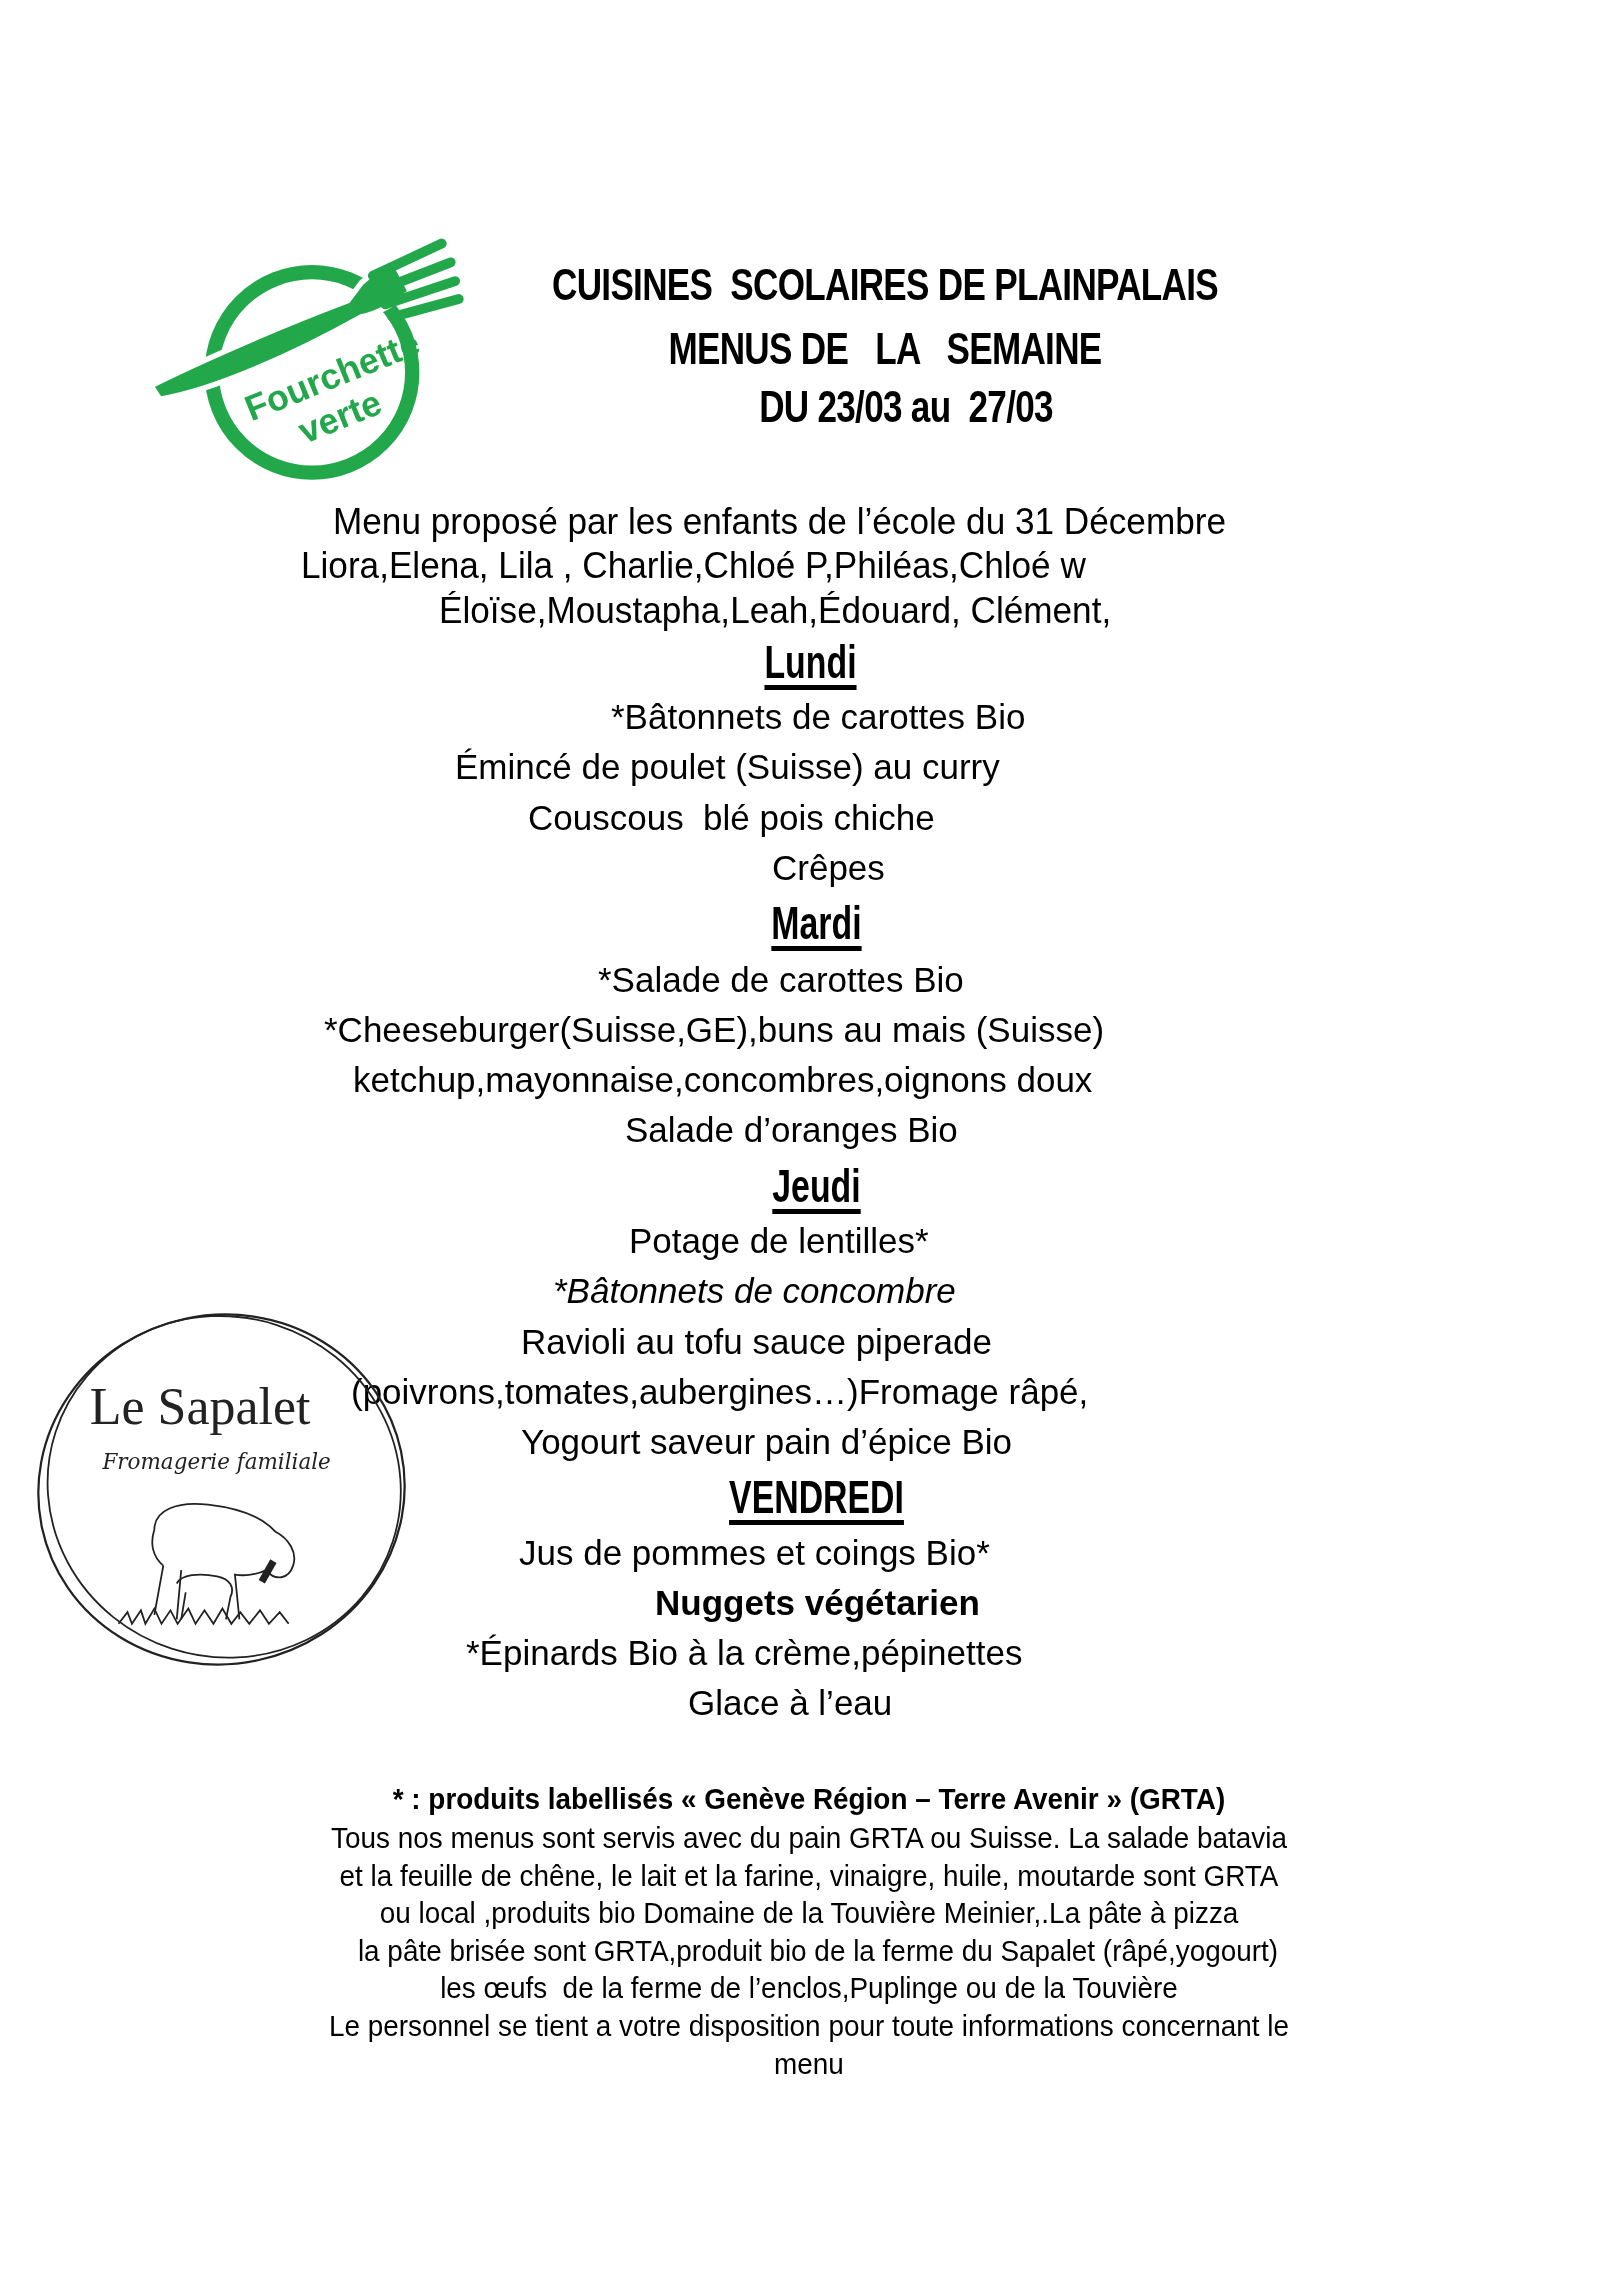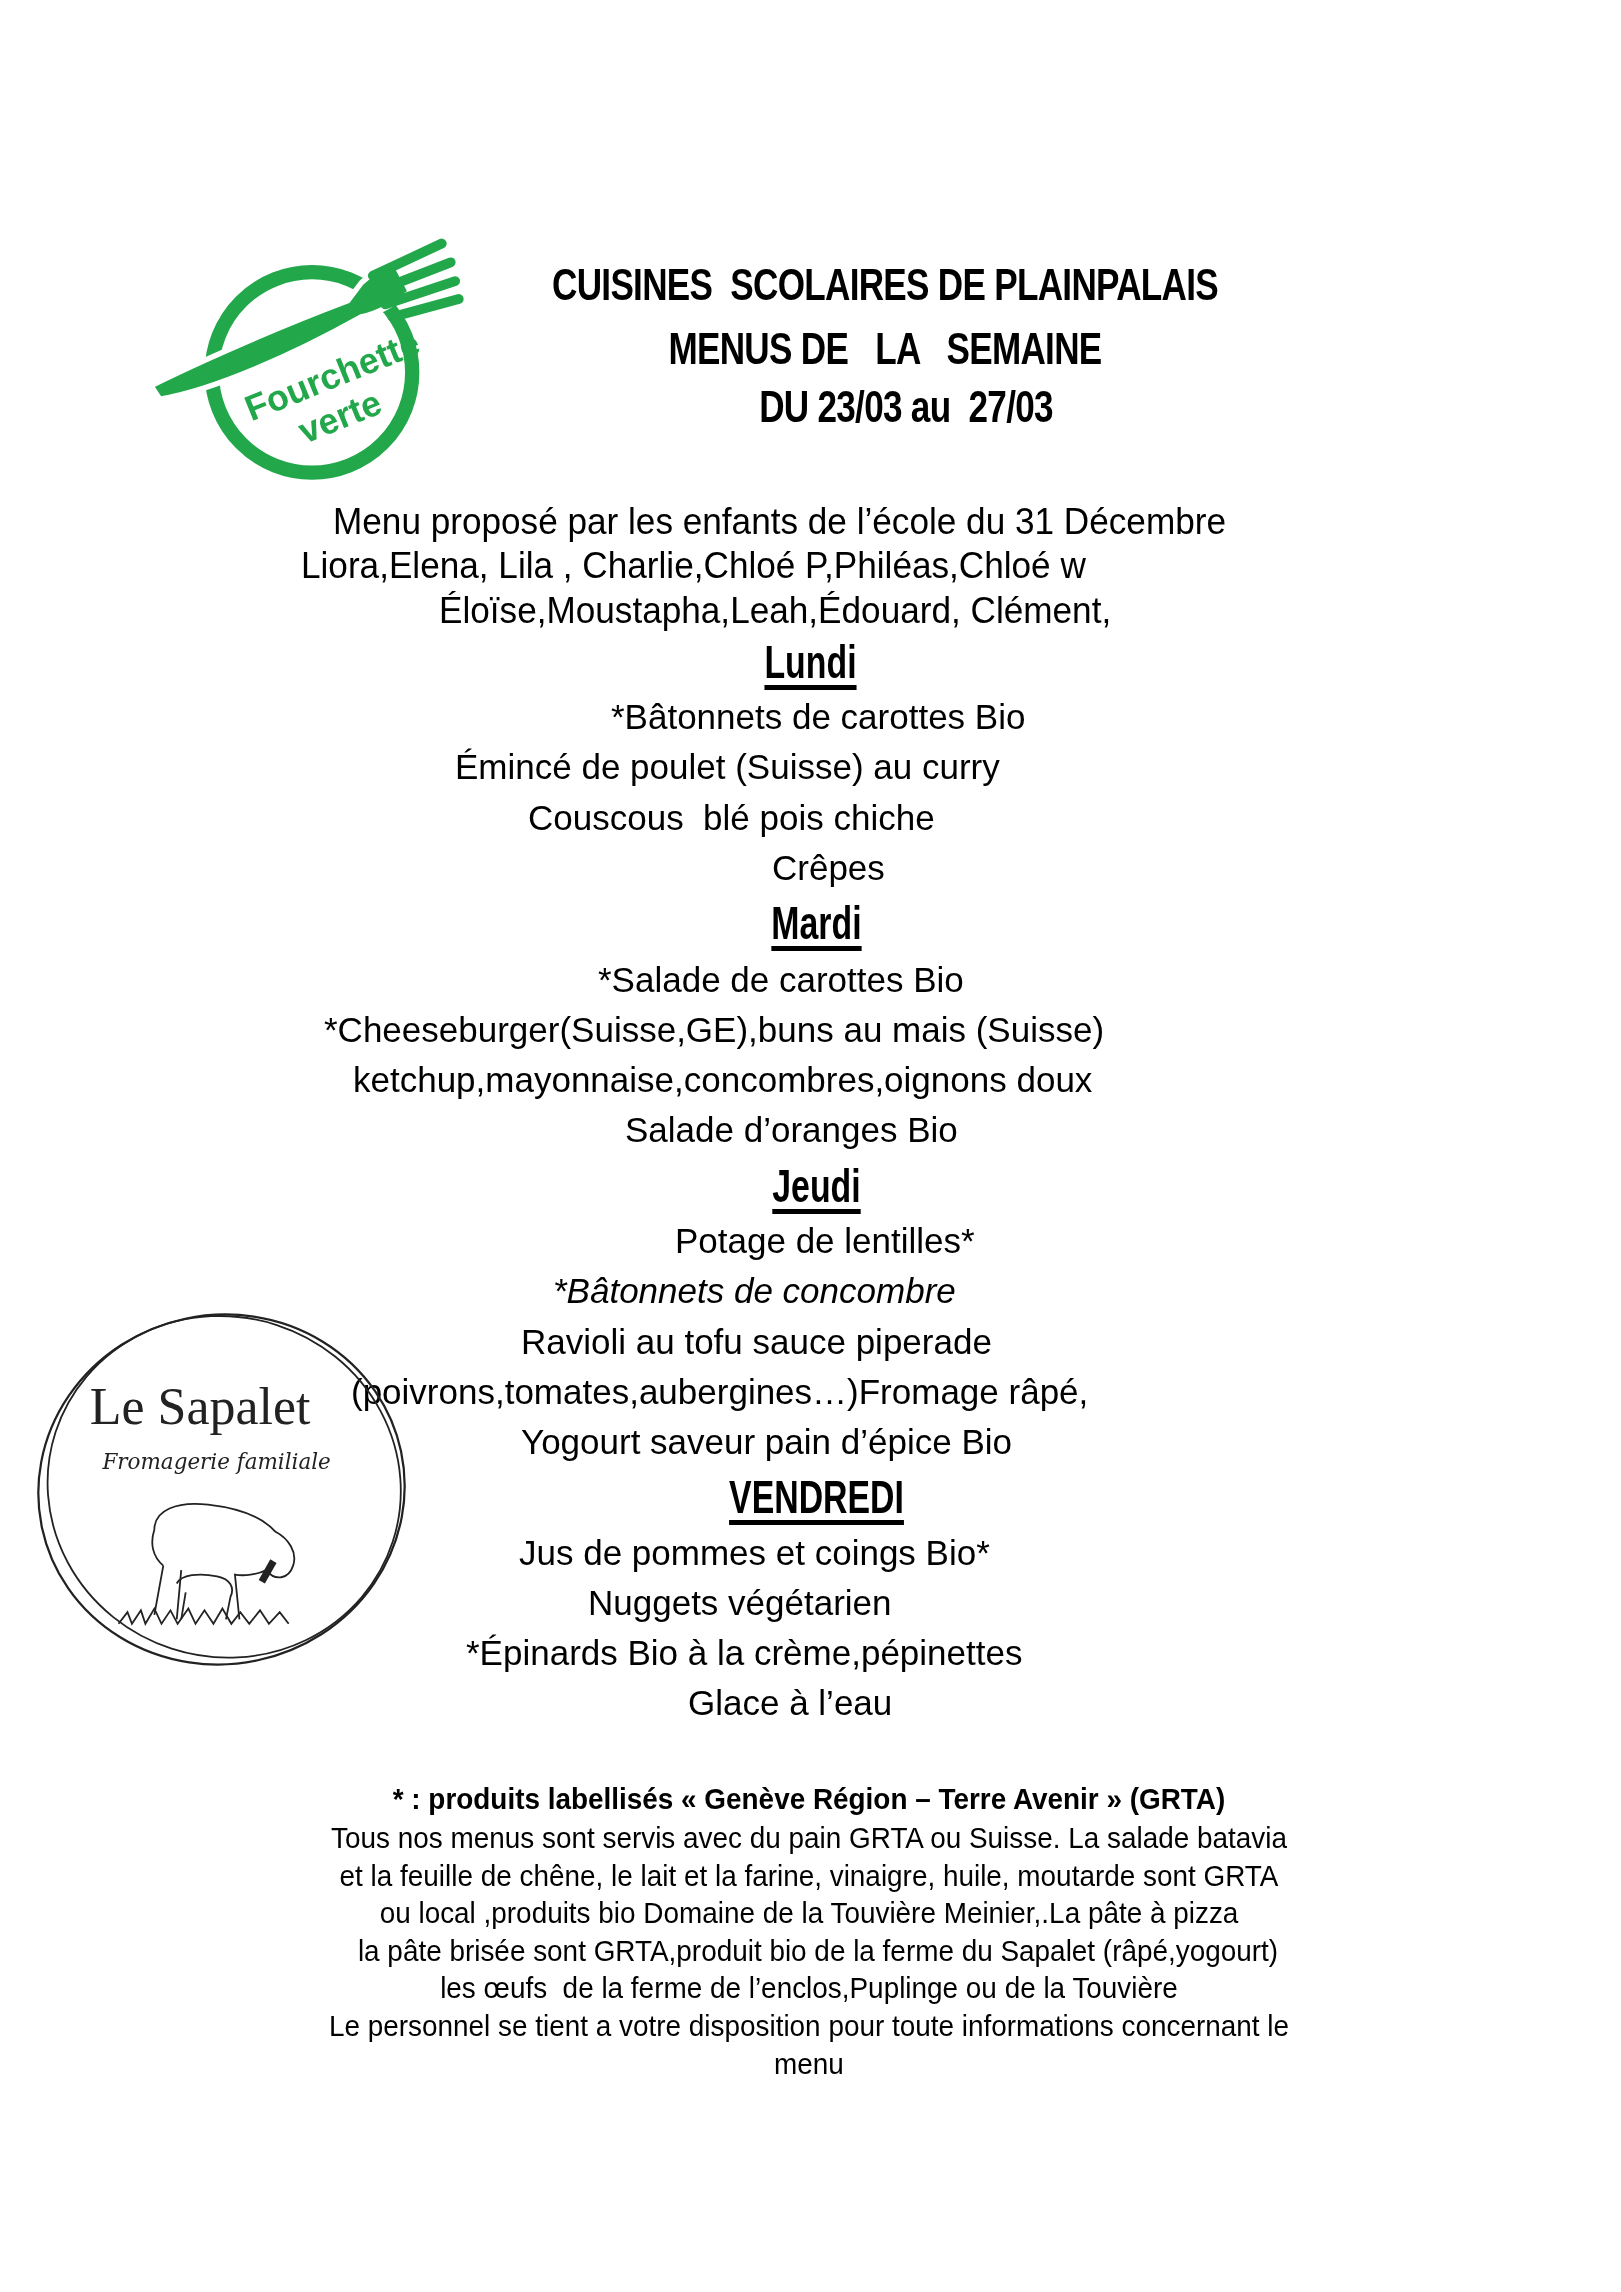--- a/index.html
+++ b/index.html
@@ -55,21 +55,21 @@
 <div class="abs line" style="left:528px; top:793px;">Couscous  blé pois chiche</div>
 <div class="abs line" style="left:772px; top:843px;">Crêpes</div>
 
 <div class="abs dayhead" style="left:548px; top:897px;">Mardi</div>
 <div class="abs line" style="left:586px; top:955px;margin-left:12px;">*Salade de carottes Bio</div>
 <div class="abs line" style="left:324px; top:1005px;">*Cheeseburger(Suisse,GE),buns au mais (Suisse)</div>
 <div class="abs line" style="left:353px; top:1055px;">ketchup,mayonnaise,concombres,oignons doux</div>
 <div class="abs line" style="left:625px; top:1105px;">Salade d’oranges Bio</div>
 
 <div class="abs dayhead" style="left:548px; top:1160px;">Jeudi</div>
-<div class="abs line" style="left:629px; top:1216px;margin-left:46px;">Potage de lentilles*</div>
+<div class="abs line" style="left:629px; top:1216px;">Potage de lentilles*</div>
 <div class="abs line" style="left:553px; top:1266px;font-style:italic;">*Bâtonnets de concombre</div>
 <div class="abs line" style="left:521px; top:1317px;">Ravioli au tofu sauce piperade</div>
 <div class="abs line" style="left:351px; top:1367px;">(poivrons,tomates,aubergines…)Fromage râpé,</div>
 <div class="abs line" style="left:521px; top:1417px;">Yogourt saveur pain d’épice Bio</div>
 
 <div class="abs" style="left:12px; top:1281px; width:403px; height:385px;">
   <svg width="403" height="385" viewBox="0 0 450 430">
     <ellipse cx="225" cy="215" rx="205" ry="195" fill="none" stroke="#222" stroke-width="2.5" transform="rotate(-12 225 215)"></ellipse>
     <ellipse cx="228" cy="212" rx="198" ry="190" fill="none" stroke="#222" stroke-width="2" transform="rotate(18 228 212)"></ellipse>
     <text x="78" y="142" font-family="Liberation Serif, serif" font-size="58" fill="#222">Le Sapalet</text>
@@ -78,21 +78,21 @@
       <path d="M150 260 C 150 238, 175 228, 210 232 C 245 236, 270 245, 285 262 C 300 270, 310 285, 305 300 C 300 315, 285 318, 275 305 C 265 310, 250 312, 240 310 L 245 360 M 160 300 L 150 355 M 180 305 L 175 360 M 150 260 C 145 275, 148 290, 160 300"></path>
       <path d="M175 320 C 180 310, 200 308, 220 312 C 235 315, 240 325, 235 335 L 230 360 M 185 330 L 180 360"></path>
       <path d="M283 295 L 270 318" stroke-width="8"></path>
       <path d="M110 365 L 120 352 L 125 365 L 135 350 L 140 365 L 150 348 L 158 365 L 168 350 L 176 365 L 188 348 L 196 365 L 206 350 L 216 365 L 226 348 L 236 365 L 246 352 L 256 365 L 268 350 L 278 365 L 290 352 L 300 365"></path>
     </g>
   </svg>
 </div>
 
 <div class="abs dayhead" style="left:548px; top:1471px;">VENDREDI</div>
 <div class="abs line" style="left:519px; top:1528px;text-align:center;">Jus de pommes et coings Bio*</div>
-<div class="abs line" style="left:588px; top:1578px;">Nuggets végétarien</div>
+<div class="abs line" style="left:655px; top:1578px;font-weight:bold;">Nuggets végétarien</div>
 <div class="abs line" style="left:466px; top:1628px;">*Épinards Bio à la crème,pépinettes</div>
 <div class="abs line" style="left:688px; top:1678px;">Glace à l’eau</div>
 
 <div class="abs foot bold" style="left:182px; top:1780px;">* : produits labellisés « Genève Région – Terre Avenir » (GRTA)</div>
 <div class="abs foot" style="left:182px; top:1819px;">Tous nos menus sont servis avec du pain GRTA ou Suisse. La salade batavia</div>
 <div class="abs foot" style="left:182px; top:1857px;">et la feuille de chêne, le lait et la farine, vinaigre, huile, moutarde sont GRTA</div>
 <div class="abs foot" style="left:182px; top:1894px;">ou local ,produits bio Domaine de la Touvière Meinier,.La pâte à pizza</div>
 <div class="abs foot" style="left:191px; top:1932px;">la pâte brisée sont GRTA,produit bio de la ferme du Sapalet (râpé,yogourt)</div>
 <div class="abs foot" style="left:182px; top:1969px;">les œufs  de la ferme de l’enclos,Puplinge ou de la Touvière</div>
 <div class="abs foot" style="left:182px; top:2007px;">Le personnel se tient a votre disposition pour toute informations concernant le</div>

